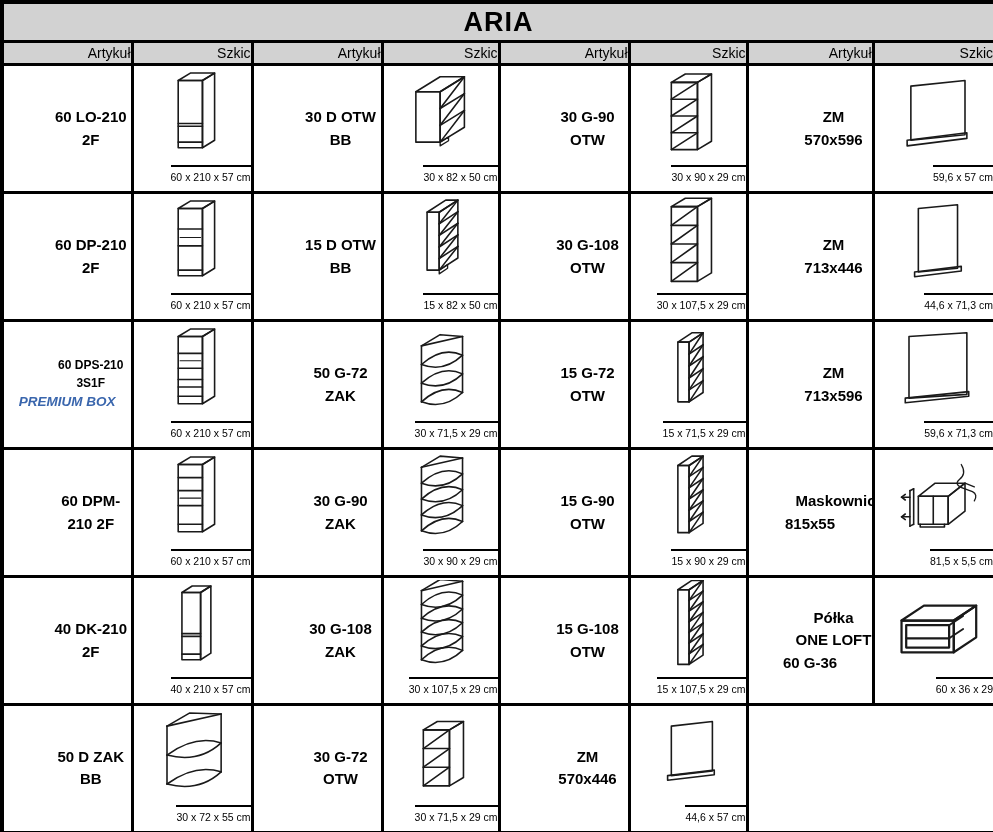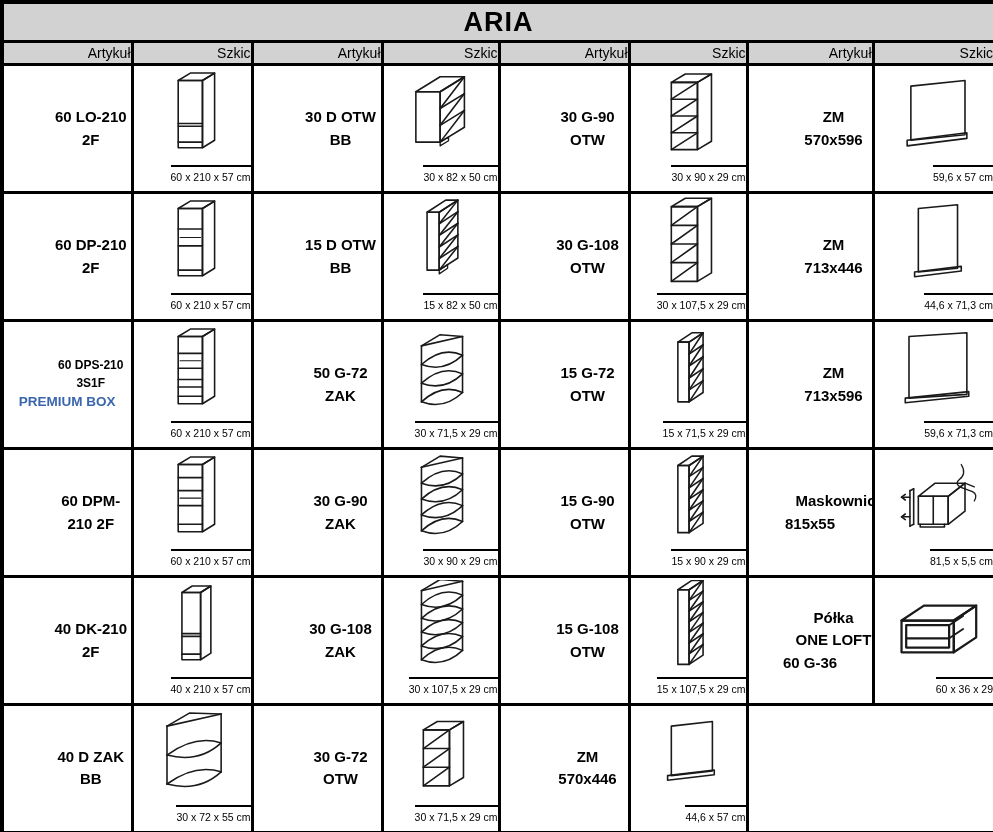--- a/index.html
+++ b/index.html
@@ -6,21 +6,21 @@
   body{width:993px;height:832px;font-family:"Liberation Sans",sans-serif;color:#000;}
   table.catalog{border-collapse:collapse;table-layout:fixed;width:993px;height:830px;border:4px solid #000;}
   th,td{border:3px solid #000;padding:0;overflow:hidden;}
   tr.title-row th{background:#d2d2d2;height:36px;font-size:27px;font-weight:bold;text-align:center;letter-spacing:1px;}
   tr.header-row th{background:#d2d2d2;height:20px;font-size:14px;font-weight:normal;text-align:right;}
   tbody tr{height:128px;}
   td.article-cell{text-align:center;vertical-align:middle;font-weight:bold;font-size:15px;line-height:1.5;}
   td.article-cell .l1{display:block;margin-left:47px;}
   td.article-cell .l1.small{font-size:12px;}
   td.article-cell .l2{display:block;font-size:15px;}
-  td.article-cell .l2.accent{color:#3a66ad;}
+  td.article-cell .l2.accent{color:#3a66ad;font-style:italic;}
   td.article-cell .l2.small{font-size:13.5px;}
   td.sketch-cell{vertical-align:top;}
   .sketch-wrap{display:flex;flex-direction:column;height:122px;align-items:flex-end;}
   .sketch-area{flex:1;display:flex;align-items:center;justify-content:center;}
   .sketch-area svg{display:block;}
   .dims{border-top:2px solid #000;height:21px;line-height:21px;text-align:center;font-size:10.5px;font-weight:normal;white-space:nowrap;}
   td.empty-cell{background:#fff;}
 </style>
 </head>
 <body>
@@ -484,21 +484,21 @@
                 <path d="M27 61h46" fill="none" stroke="#1a1a1a" stroke-width="2.4" stroke-linejoin="round" stroke-linecap="round"></path>
                 <path d="M73 61l15 -10" fill="none" stroke="#1a1a1a" stroke-width="2" stroke-linejoin="round" stroke-linecap="round"></path>
               </svg>
             </div>
             <div class="dims">60 x 36 x 29</div>
           </div>
         </td>
       </tr>
       <tr>
         <td class="article-cell">
-          <span class="l1">40 D ZAK BB</span>
+          <span class="l1">50 D ZAK BB</span>
         </td>
         <td class="sketch-cell">
           <div class="sketch-wrap">
             <div class="sketch-area">
               <svg viewBox="0 0 120 100" width="112" height="96">
                 <path d="M30 18V80" fill="none" stroke="#1a1a1a" stroke-width="1.7" stroke-linejoin="round" stroke-linecap="round"></path>
                 <path d="M88 5V67" fill="none" stroke="#1a1a1a" stroke-width="1.7" stroke-linejoin="round" stroke-linecap="round"></path>
                 <path d="M30 18L54 4L88 5" fill="none" stroke="#1a1a1a" stroke-width="1.7" stroke-linejoin="round" stroke-linecap="round"></path>
                 <path d="M30 18L88 5" fill="none" stroke="#1a1a1a" stroke-width="1.7" stroke-linejoin="round" stroke-linecap="round"></path>
                 <path d="M30 49Q64 58 88 36" fill="none" stroke="#1a1a1a" stroke-width="1.7" stroke-linejoin="round" stroke-linecap="round"></path>

